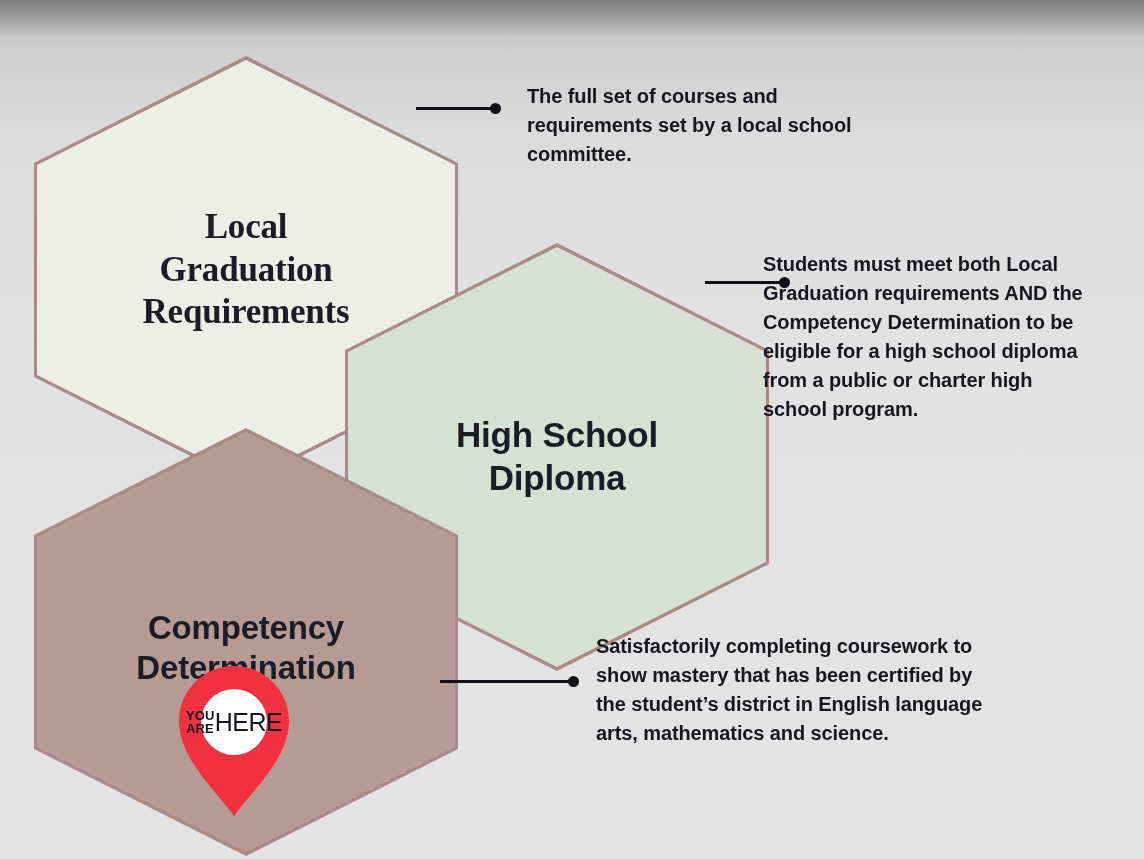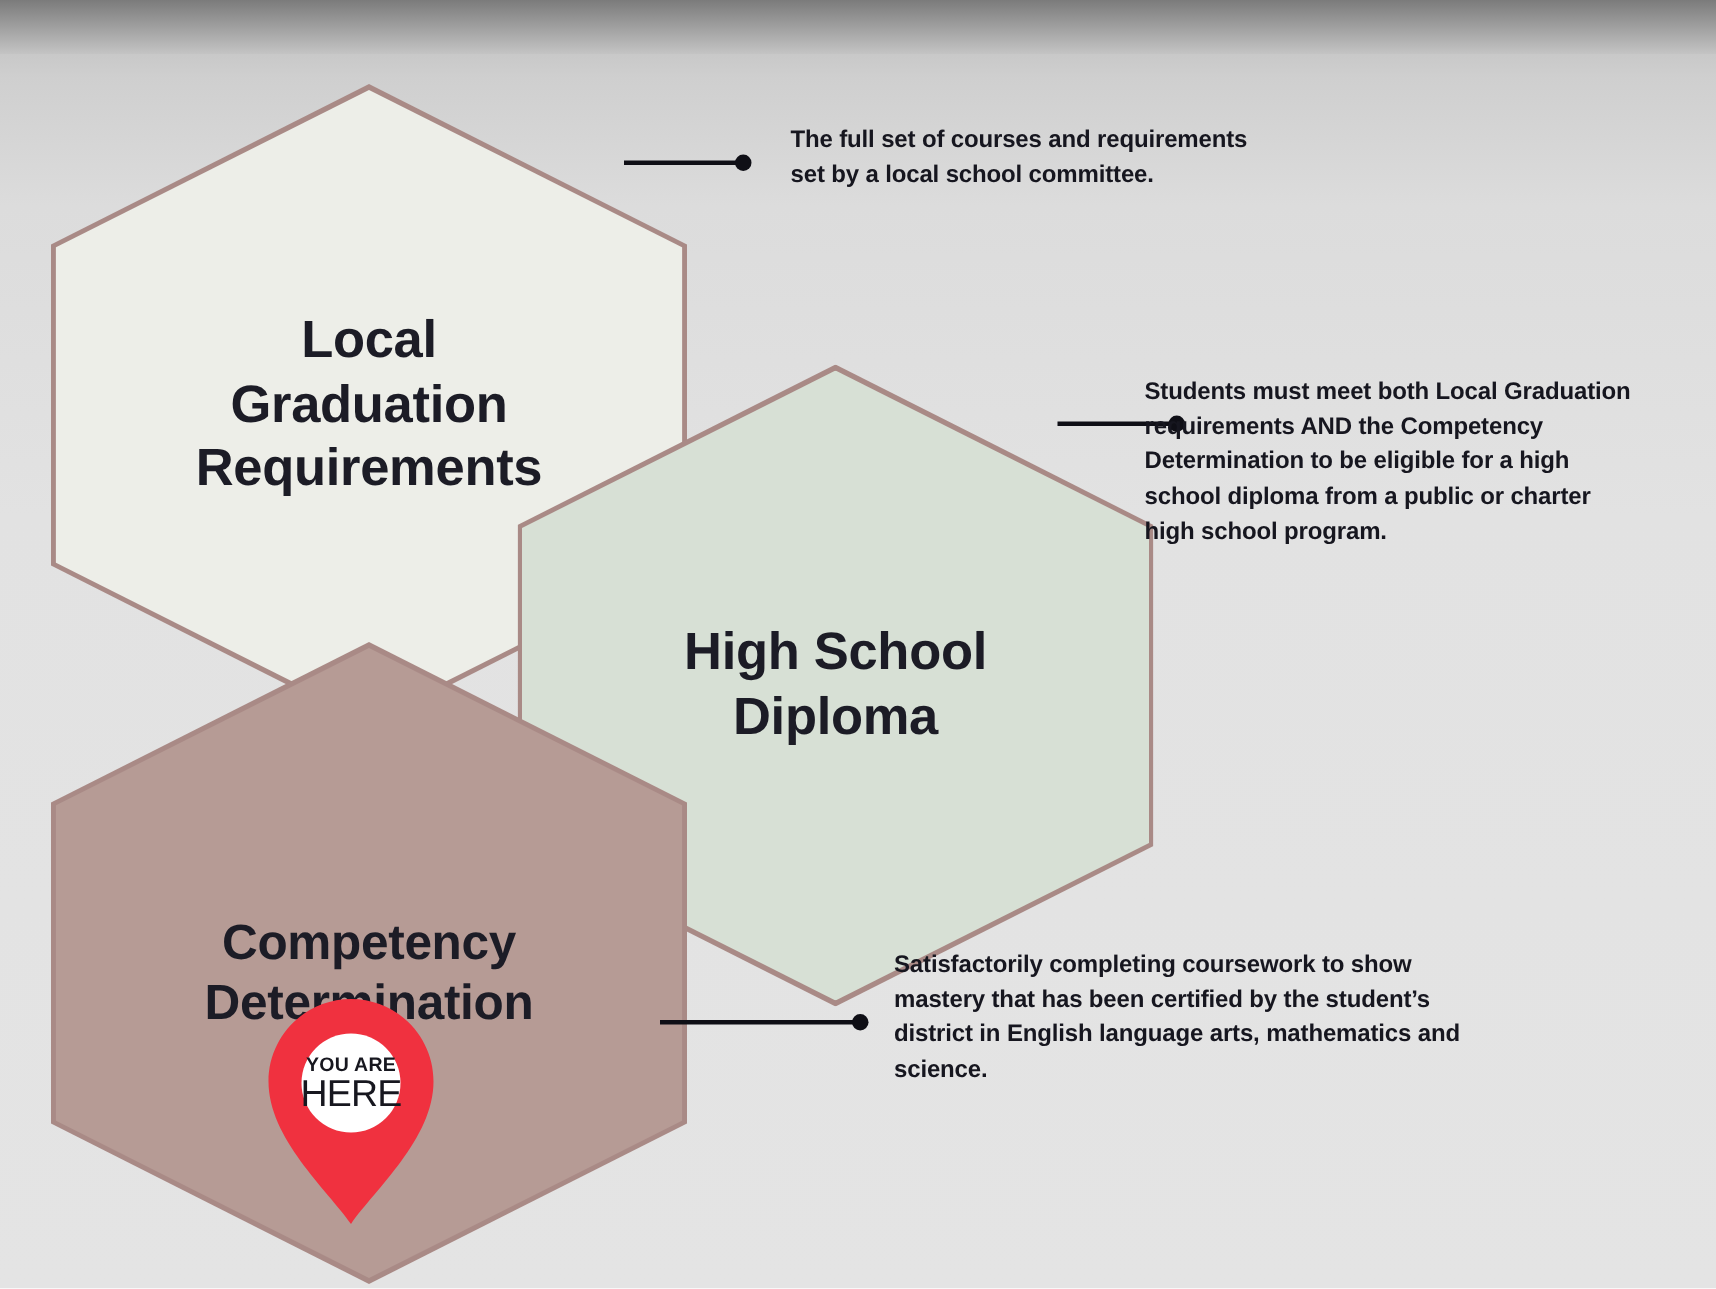--- a/index.html
+++ b/index.html
@@ -51,35 +51,35 @@
     text-align: center;
     color: #1c1c26;
     font-weight: bold;
     line-height: 1.22;
     letter-spacing: -0.2px;
     white-space: pre-line;
   }
   
   #hex1-border { left: 34px; top: 56px; width: 424px; height: 428px; background: #a98a86; }
   #hex1-fill   { left: 37px; top: 60px; width: 418px; height: 420px; background: #edeee8; }
-  #hex1-label  { left: 37px; top: 60px; width: 418px; height: 420px; font-size: 35px; }
+  #hex1-label  { left: 37px; top: 60px; width: 418px; height: 420px; font-size: 35px; font-family: Liberation Serif, serif; }
   
   #hex2-border { left: 345px; top: 243px; width: 424px; height: 428px; background: #a98a86; }
   #hex2-fill   { left: 348px; top: 247px; width: 418px; height: 420px; background: #d7e0d5; }
   #hex2-label  { left: 348px; top: 247px; width: 418px; height: 420px; font-size: 35px; }
   
   #hex3-border { left: 34px; top: 428px; width: 424px; height: 428px; background: #a98a86; }
   #hex3-fill   { left: 37px; top: 432px; width: 418px; height: 420px; background: #b69b95; }
   #hex3-label  { left: 37px; top: 438px; width: 418px; height: 420px; font-size: 33px; }
 
   .callout {
     position: absolute;
     color: #16161f;
     font-weight: bold;
-    font-size: 16px;
+    font-size: 20px;
     line-height: 1.45;
     letter-spacing: -0.1px;
   }
   #callout1 { left: 527px; top: 82px; width: 330px; }
   #callout2 { left: 763px; top: 250px; width: 325px; }
   #callout3 { left: 596px; top: 632px; width: 400px; }
 
   .leader { position: absolute; }
   .leader .line {
     position: absolute;
@@ -122,21 +122,21 @@
   }
   #pin .pin-inner {
     position: absolute;
     left: 23px;
     top: 24px;
     width: 66px;
     height: 66px;
     border-radius: 50%;
     background: #ffffff;
     display: flex;
-    flex-direction: column;
+    flex-direction: row;
     align-items: center;
     justify-content: center;
     line-height: 1;
   }
   #pin .pin-small {
     font-size: 13px;
     font-weight: bold;
     color: #17171f;
     letter-spacing: 0.2px;
   }

